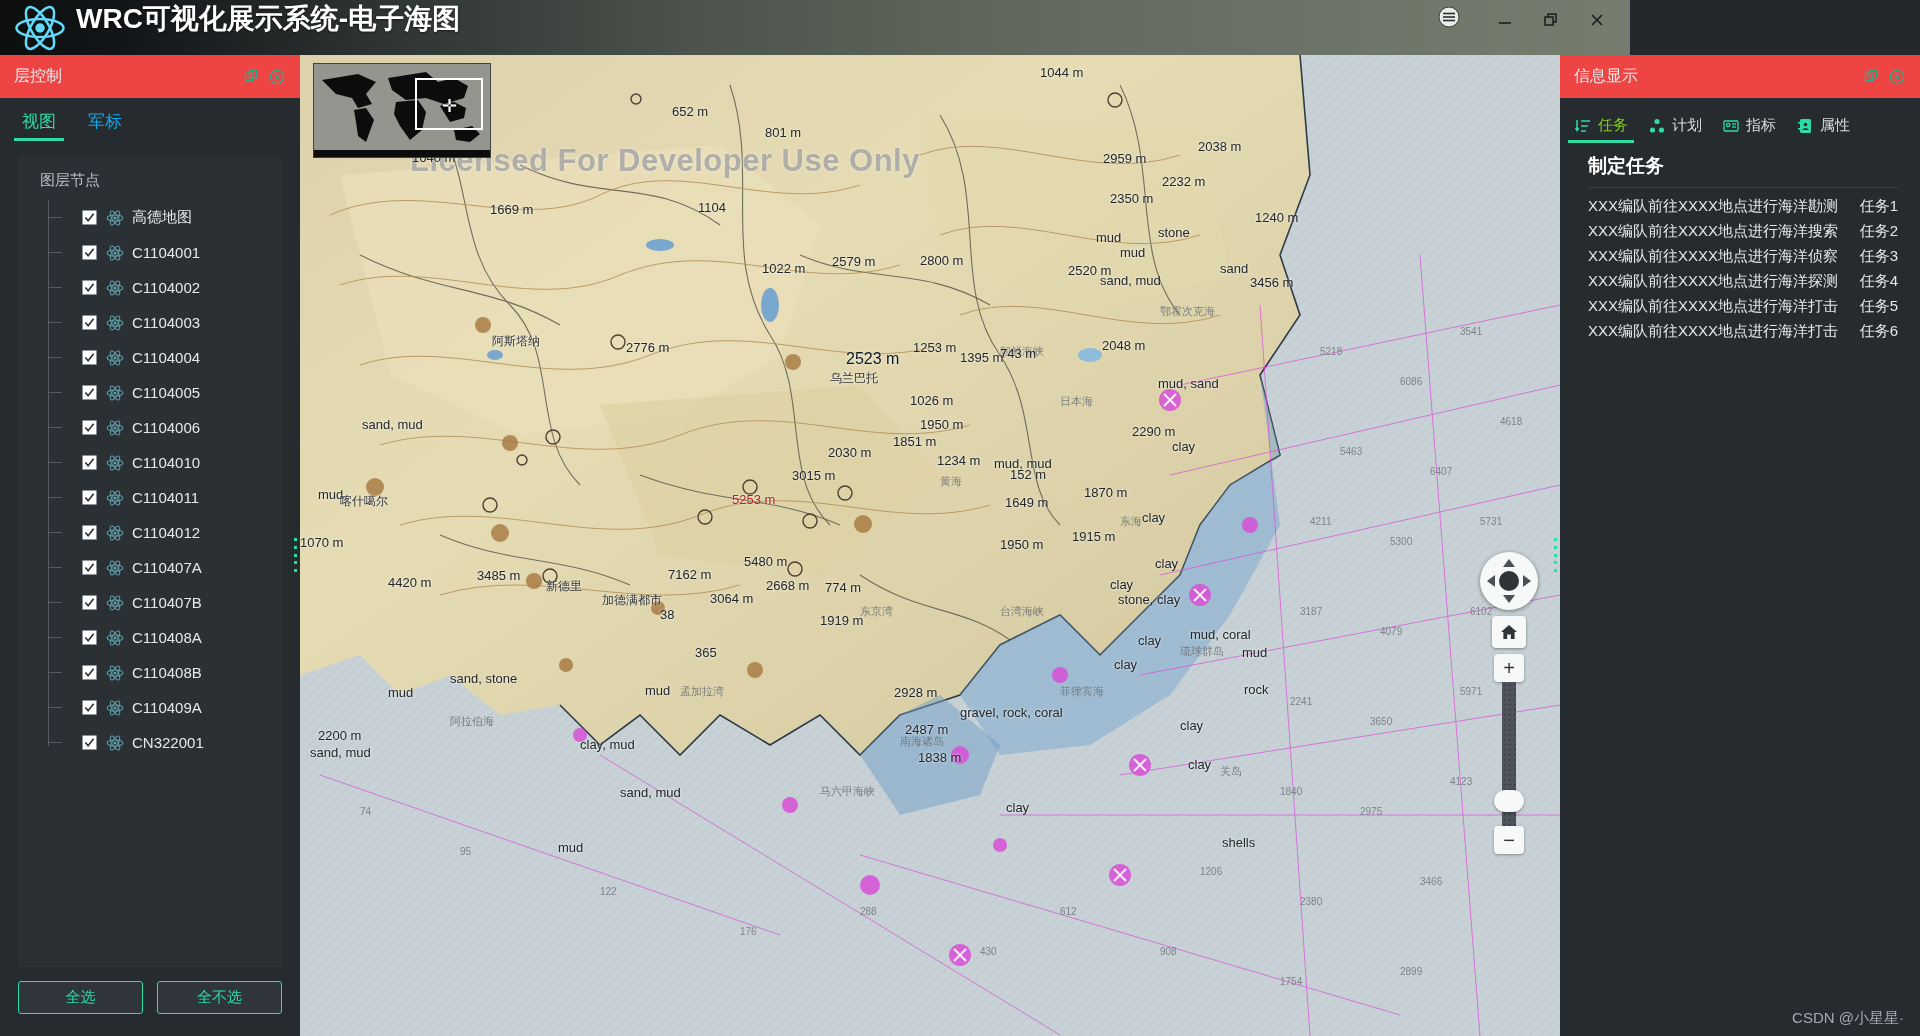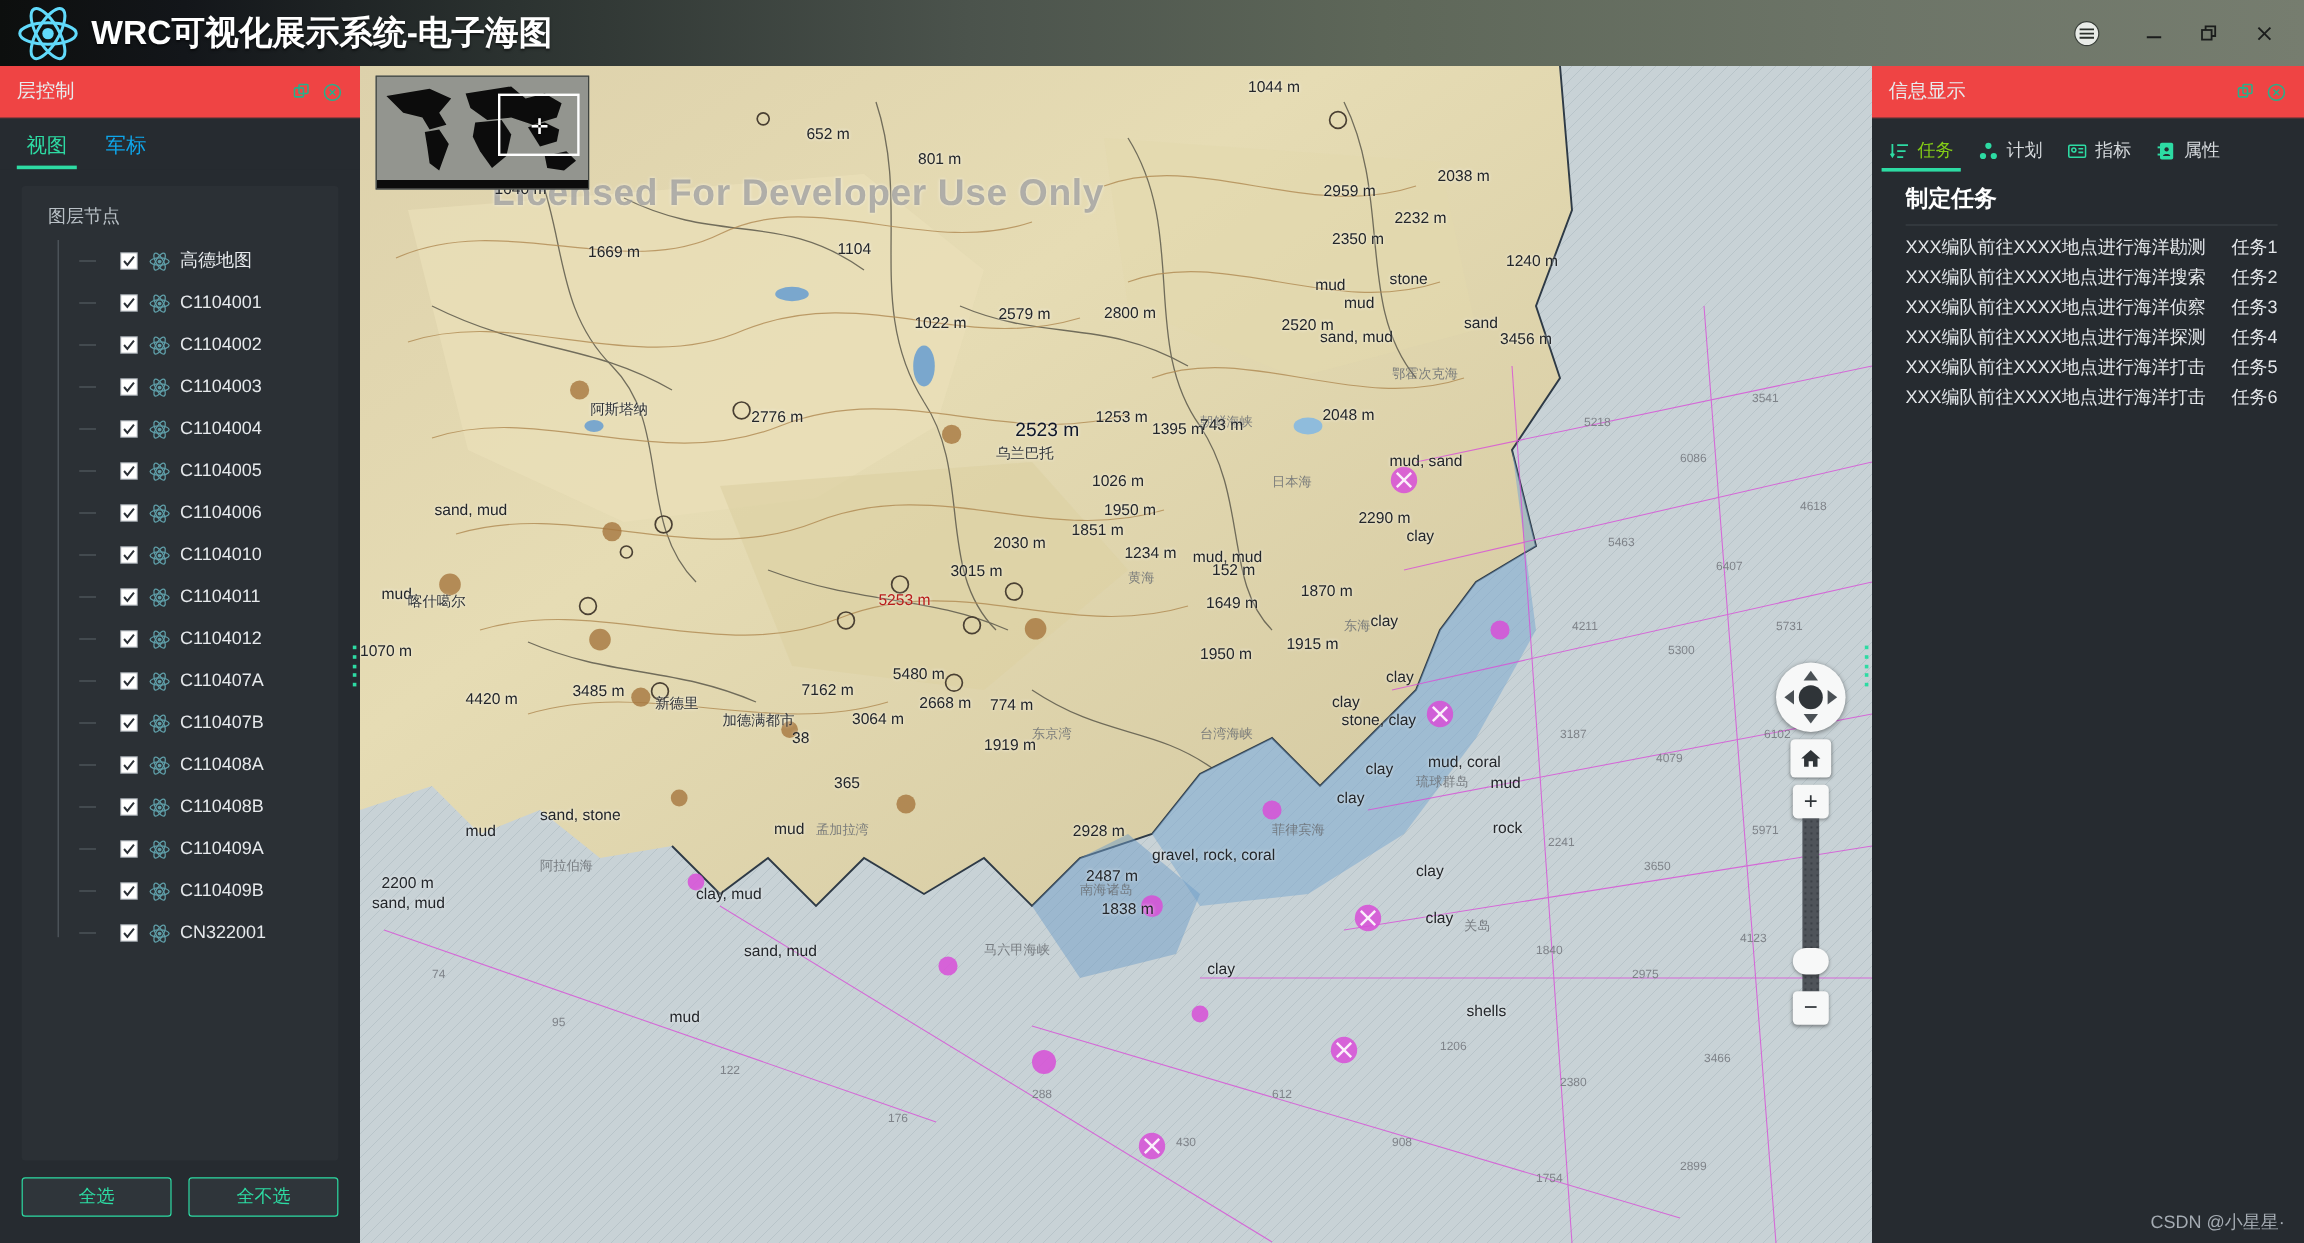--- a/index.html
+++ b/index.html
@@ -5,23 +5,23 @@
   * { box-sizing: border-box; margin: 0; padding: 0; }
   html, body {
     width: 1920px; height: 1036px; overflow: hidden;
     background: #23282d;
     font-family: "Liberation Sans", "DejaVu Sans", sans-serif;
   }
   #app { position: relative; width: 1920px; height: 1036px; }
 
   
   .titlebar {
-    position: absolute; left: 0; top: 0; width: 1920px; height: 55px;
+    position: absolute; left: 0; top: 0; width: 1630px; height: 55px;
     background: linear-gradient(90deg,#0d0f0e 0%,#13161a 8%,#2b3230 22%,#4b534c 42%,#5e6759 60%,#6c7467 80%,#767d6f 100%);
-    display: flex; align-items: center;
+    display: flex; align-items: flex-start;
   }
   .logo { width: 56px; height: 56px; margin-left: 12px; flex: none; }
   .app-title {
     color: #ffffff; font-size: 28px; font-weight: bold; margin-left: 8px;
     letter-spacing: 0px; white-space: nowrap;
     text-shadow: 0 1px 2px rgba(0,0,0,.55);
   }
   .tb-spacer { flex: 1 1 auto; }
   .win-btns { display: flex; align-items: center; gap: 0px; padding-right: 10px; }
   .win-btn {
@@ -57,21 +57,20 @@
     flex: 1 1 auto; overflow: hidden; padding: 12px 0 0 0;
   }
   .tree-title { color: #b9c0c6; font-size: 15px; padding: 4px 0 10px 22px; }
   .tree { position: relative; padding-left: 30px; }
   .tree::before {
     content:""; position:absolute; left: 30px; top: 0; bottom: 14px; width: 1px; background: #545b61;
   }
   .node {
     position: relative; display: flex; align-items: center; height: 35px; padding-left: 34px;
     cursor: pointer;
-    margin-left: 18px;
   }
   .node::before {
     content:""; position:absolute; left: 0; top: 17px; width: 14px; height: 1px; background: #545b61;
   }
   .node .cbx {
     width: 15px; height: 15px; background: #ffffff; border: 1px solid #8d9399; border-radius: 1px;
     display:flex; align-items:center; justify-content:center; flex:none; margin-right: 9px;
   }
   .node .cbx svg { display:block; }
   .node .natom { width: 18px; height: 18px; flex:none; margin-right: 8px; }
@@ -481,36 +480,20 @@
             </span>
             <span class="natom"><svg viewBox="0 0 100 100" width="18" height="18">
                 <circle cx="50" cy="50" r="9" fill="#5f9ea8"></circle>
                 <g fill="none" stroke="#5f9ea8" stroke-width="6">
                   <ellipse cx="50" cy="50" rx="44" ry="17"></ellipse>
                   <ellipse cx="50" cy="50" rx="44" ry="17" transform="rotate(60 50 50)"></ellipse>
                   <ellipse cx="50" cy="50" rx="44" ry="17" transform="rotate(120 50 50)"></ellipse>
                 </g>
               </svg></span>
             <span class="nlabel">C110409A</span>
-          </div>
-          <div class="node">
-            <span class="cbx">
-              <svg width="11" height="11" viewBox="0 0 12 12" fill="none" stroke="#2b3036" stroke-width="1.8">
-                <polyline points="1.5,6 4.5,9.5 10.5,2"></polyline>
-              </svg>
-            </span>
-            <span class="natom"><svg viewBox="0 0 100 100" width="18" height="18">
-                <circle cx="50" cy="50" r="9" fill="#5f9ea8"></circle>
-                <g fill="none" stroke="#5f9ea8" stroke-width="6">
-                  <ellipse cx="50" cy="50" rx="44" ry="17"></ellipse>
-                  <ellipse cx="50" cy="50" rx="44" ry="17" transform="rotate(60 50 50)"></ellipse>
-                  <ellipse cx="50" cy="50" rx="44" ry="17" transform="rotate(120 50 50)"></ellipse>
-                </g>
-              </svg></span>
-            <span class="nlabel">C110409B</span>
           </div>
           <div class="node">
             <span class="cbx">
               <svg width="11" height="11" viewBox="0 0 12 12" fill="none" stroke="#2b3036" stroke-width="1.8">
                 <polyline points="1.5,6 4.5,9.5 10.5,2"></polyline>
               </svg>
             </span>
             <span class="natom"><svg viewBox="0 0 100 100" width="18" height="18">
                 <circle cx="50" cy="50" r="9" fill="#5f9ea8"></circle>
                 <g fill="none" stroke="#5f9ea8" stroke-width="6">

